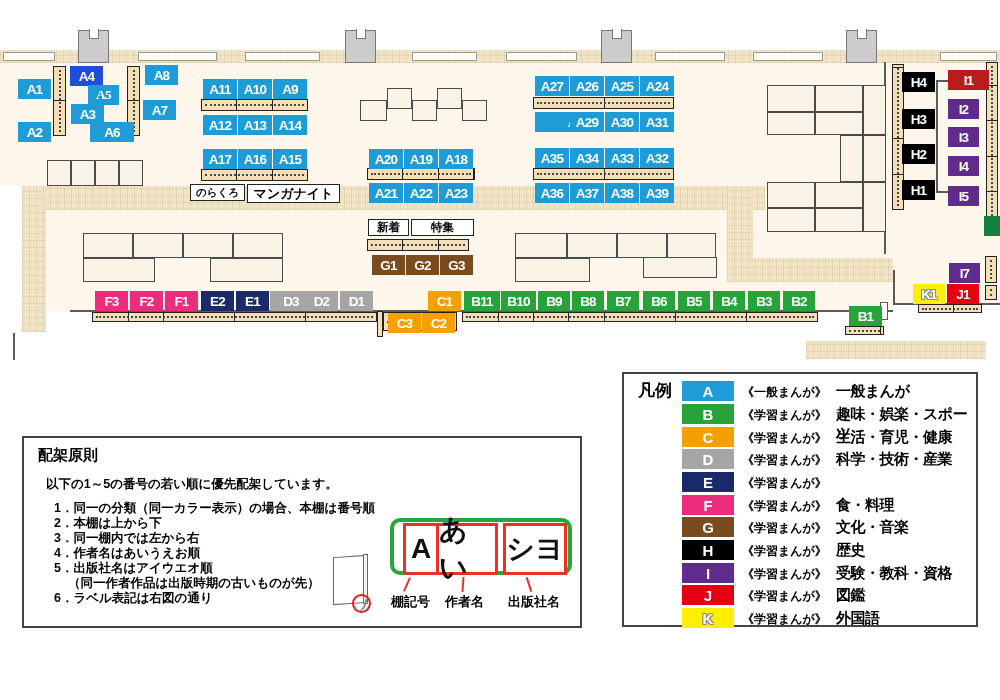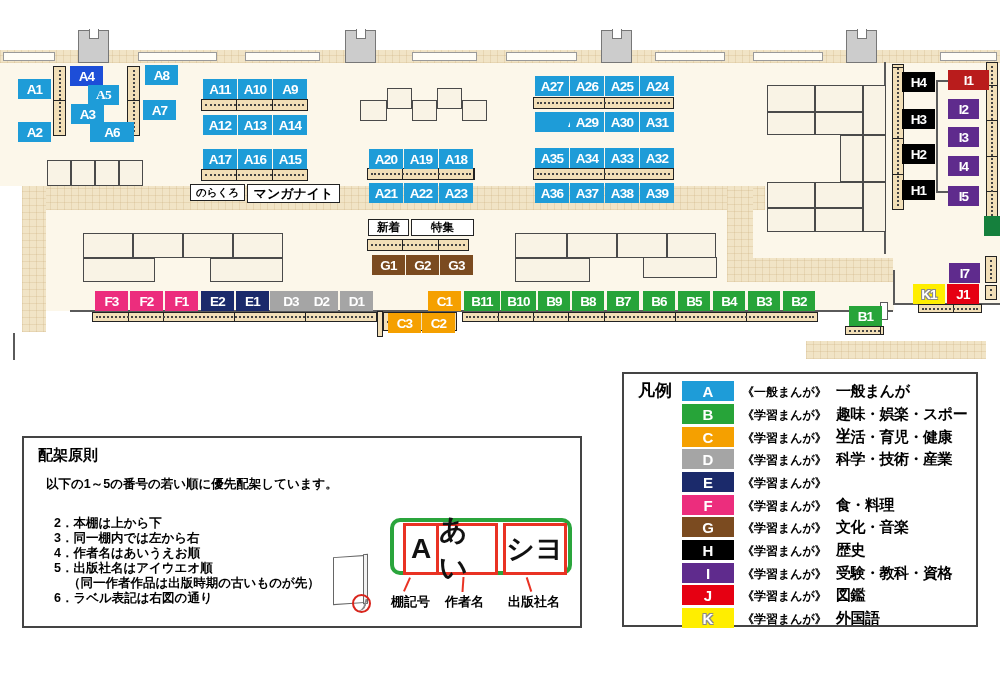--- a/index.html
+++ b/index.html
@@ -280,20 +280,21 @@
   <div class="lrow" style="top:234px">
     <div class="lchip outline" style="background-color: rgb(255, 238, 0);">K</div>
     <span class="ltype">《学習まんが》</span>
     <span class="lcat">外国語</span>
   </div>
 </div>
 
 <div class="abs panel" style="left:22px;top:436px;width:560px;height:192px;">
   <div class="abs ptext" style="left:14px;top:8px;font-size:15px;">配架原則</div>
   <div class="abs ptext" style="left:22px;top:38px;font-size:12.5px;">以下の1～5の番号の若い順に優先配架しています。</div>
+  <div class="abs ptext" style="left:30px;top:62px;font-size:12.5px;">1．同一の分類（同一カラー表示）の場合、本棚は番号順</div>
   <div class="abs ptext" style="left:30px;top:77px;font-size:12.5px;">2．本棚は上から下</div>
   <div class="abs ptext" style="left:30px;top:92px;font-size:12.5px;">3．同一棚内では左から右</div>
   <div class="abs ptext" style="left:30px;top:107px;font-size:12.5px;">4．作者名はあいうえお順</div>
   <div class="abs ptext" style="left:30px;top:122px;font-size:12.5px;">5．出版社名はアイウエオ順</div>
   <div class="abs ptext" style="left:44px;top:137px;font-size:12.5px;">（同一作者作品は出版時期の古いものが先）</div>
   <div class="abs ptext" style="left:30px;top:152px;font-size:12.5px;">6．ラベル表記は右図の通り</div>
 </div>
 
 <div class="abs" style="left:320px;top:510px;width:280px;height:110px;">
 

